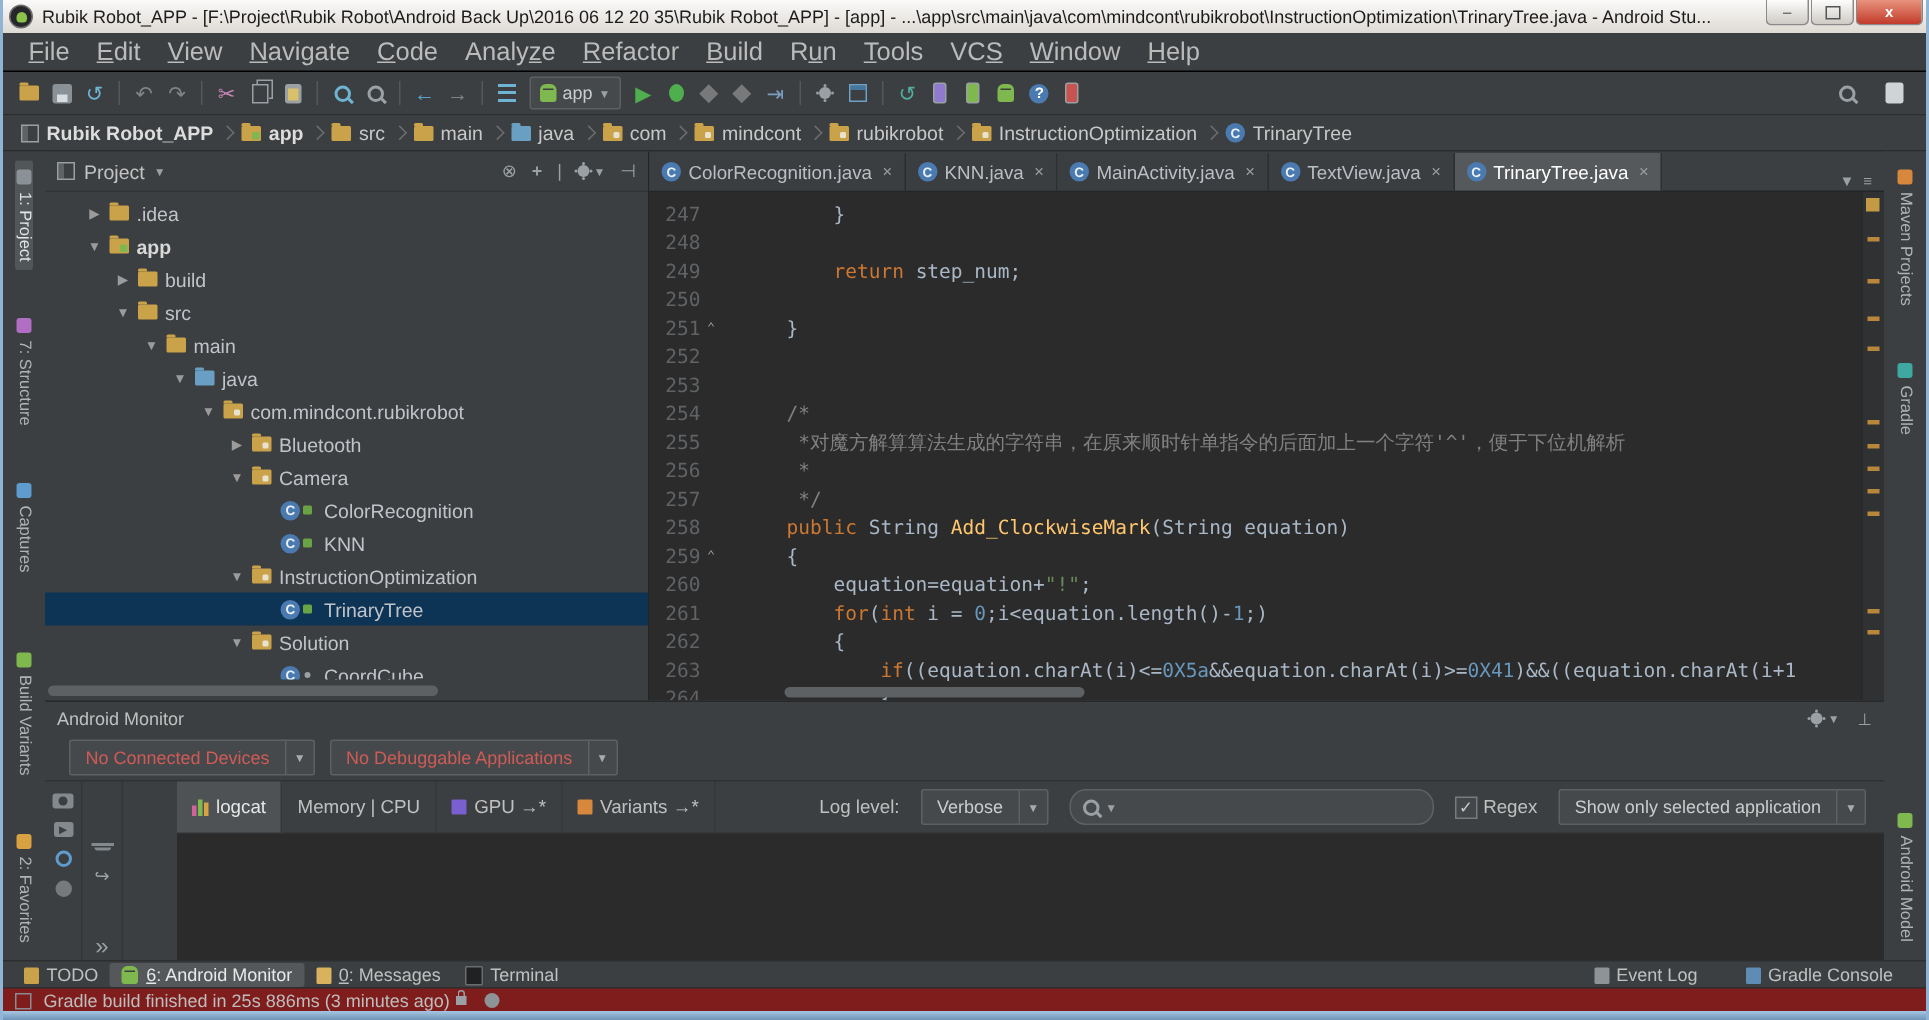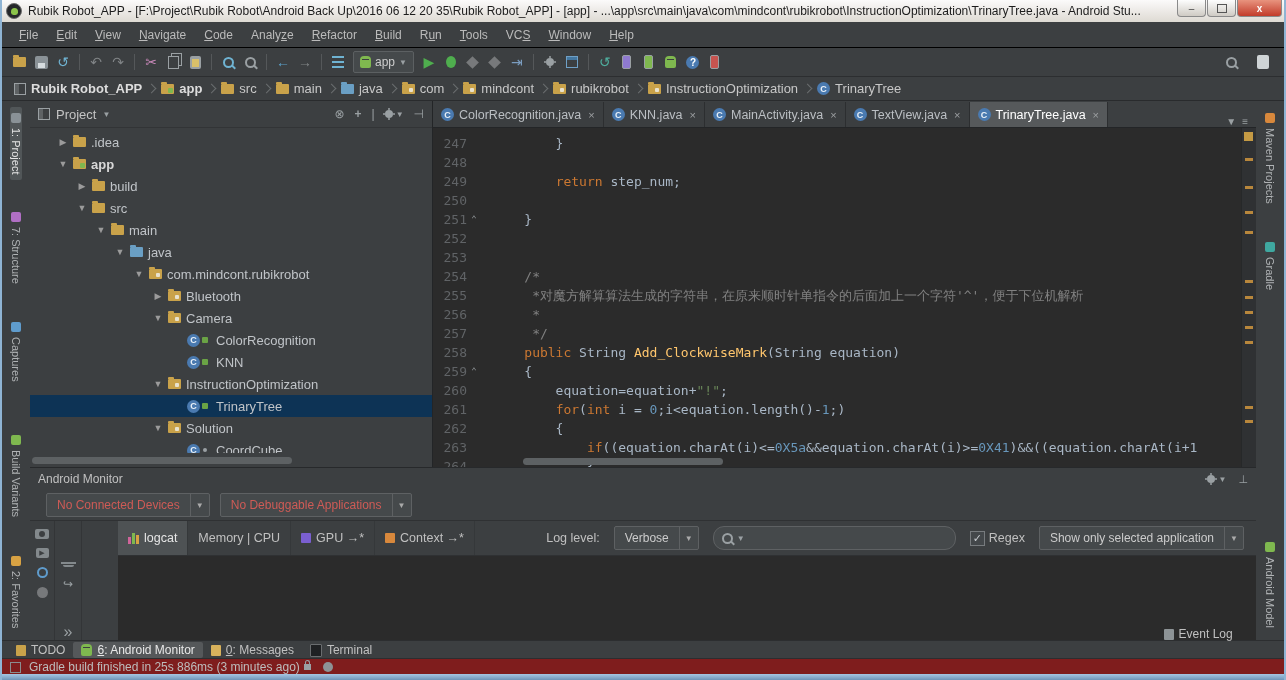--- a/index.html
+++ b/index.html
@@ -15,21 +15,21 @@
   .as-logo i{width:7px;height:7px;border-radius:50% 50% 35% 35%;background:#8bc34a;display:block;}
   .title-text{white-space:nowrap;overflow:hidden;flex:1;}
   .winbtns{display:flex;margin-left:8px;margin-right:4px;align-self:flex-start;}
   .winbtn{width:29px;height:17px;border:1px solid #8a8a8a;border-top:none;
     border-radius:0 0 4px 4px;background:linear-gradient(#fdfdfd,#cfcbc4);
     display:flex;align-items:center;justify-content:center;font-size:10px;color:#444;margin-left:1px;box-sizing:border-box;}
   .winbtn.close{background:linear-gradient(#e8937e,#c23b2a);color:#fff;width:45px;font-weight:bold;}
   .winbtn .sq{width:8px;height:7px;border:1px solid #555;display:block;}
   
   .menubar{position:absolute;top:22px;left:0;right:0;height:25px;background:#3c3f41;
-    border-bottom:4px solid #000000;display:flex;align-items:center;padding-left:8px;font-size:12px;}
+    border-bottom:4px solid #000000;display:flex;align-items:flex-start;padding-left:8px;font-size:17px;}
   .menu-item{padding:3px 9px;color:#bbbbbb;cursor:default;}
   .menu-item u{text-decoration:underline;}
   
   .toolbar{position:absolute;top:48px;left:0;right:0;height:28px;background:#3c3f41;
     border-bottom:1px solid #2c2e30;display:flex;align-items:center;padding-left:6px;}
   .tbi{width:22px;height:22px;display:inline-flex;align-items:center;justify-content:center;
     font-size:14px;flex:none;}
   .tb-sep{width:1px;height:16px;background:#55585a;margin:0 5px;flex:none;}
   .tb-right{margin-left:auto;display:flex;align-items:center;margin-right:10px;gap:10px;}
   .appbox{display:inline-flex;align-items:center;gap:4px;border:1px solid #5c6062;border-radius:2px;
@@ -155,21 +155,21 @@
   .mi-ring{width:11px;height:11px;border:2px solid #5f9ccd;border-radius:50%;display:inline-block;box-sizing:border-box;}
   .mi-disc{width:11px;height:11px;border-radius:50%;background:#77797b;display:inline-block;}
   .mi-trash{width:11px;height:12px;background:#83898c;border-radius:0 0 2px 2px;position:relative;display:inline-block;margin-top:2px;}
   .mi-trash::before{content:"";position:absolute;top:-3px;left:-2px;right:-2px;height:2px;background:#83898c;}
   
   .bottombar{position:absolute;top:640px;left:0;right:0;height:18px;background:#3c3f41;border-top:1px solid #2c2e30;
     display:flex;align-items:center;font-size:12px;padding:0 6px;}
   .btab{display:inline-flex;align-items:center;gap:5px;padding:1px 8px;color:#c0c0c0;white-space:nowrap;}
   .btab.active{background:#55585a;border-radius:2px;color:#e8e8e8;}
   .btab u{text-decoration:underline;}
-  .bb-right{margin-left:auto;display:flex;gap:16px;margin-right:8px;flex-direction:column;}
+  .bb-right{margin-left:auto;display:flex;gap:16px;margin-right:8px;}
   .statusbar{position:absolute;top:658px;left:0;right:0;height:16px;background:#7f1d1d;border-top:1px solid #2c2e30;
     display:flex;align-items:center;font-size:12px;color:#bdbdbd;padding:0 8px;}
   .sb-ic{width:9px;height:9px;border:1px solid #8a8d8f;display:inline-block;margin-right:8px;}
   .sb-right{margin-left:auto;display:flex;align-items:center;gap:16px;margin-right:14px;}
   .sb-seg{display:inline-flex;align-items:center;gap:2px;white-space:nowrap;}
   .mini-caret{font-size:7px;color:#9aa0a3;}
   .ic-lock{width:7px;height:6px;background:#9aa0a3;position:relative;display:inline-block;margin-left:4px;}
   .ic-lock::before{content:"";position:absolute;top:-4px;left:1px;width:5px;height:4px;border:1px solid #9aa0a3;border-bottom:none;border-radius:3px 3px 0 0;box-sizing:border-box;}
   .ic-face{width:10px;height:10px;border-radius:50%;background:#8d9396;display:inline-block;}
   .winborder{position:absolute;left:-2px;right:-2px;top:674px;height:6px;background:linear-gradient(#a6c6e2,#6f94b8);}
@@ -594,21 +594,21 @@
               </span>
               <span class="m-tab">
                 <span>Memory | CPU</span>
               </span>
               <span class="m-tab">
                 <span class="sq" style="background: rgb(122, 95, 208);"></span>
                 <span>GPU →*</span>
               </span>
               <span class="m-tab">
                 <span class="sq" style="background: rgb(216, 136, 60);"></span>
-                <span>Context →*</span>
+                <span>Variants →*</span>
               </span>
             </span>
           <span class="m-tools">
             <span class="loglabel">Log level:</span>
             <span class="combo">
               <span class="val">Verbose</span>
               <span class="dd">▼</span>
             </span>
             <span class="searchpill">
               <span class="ic-mag"></span>

